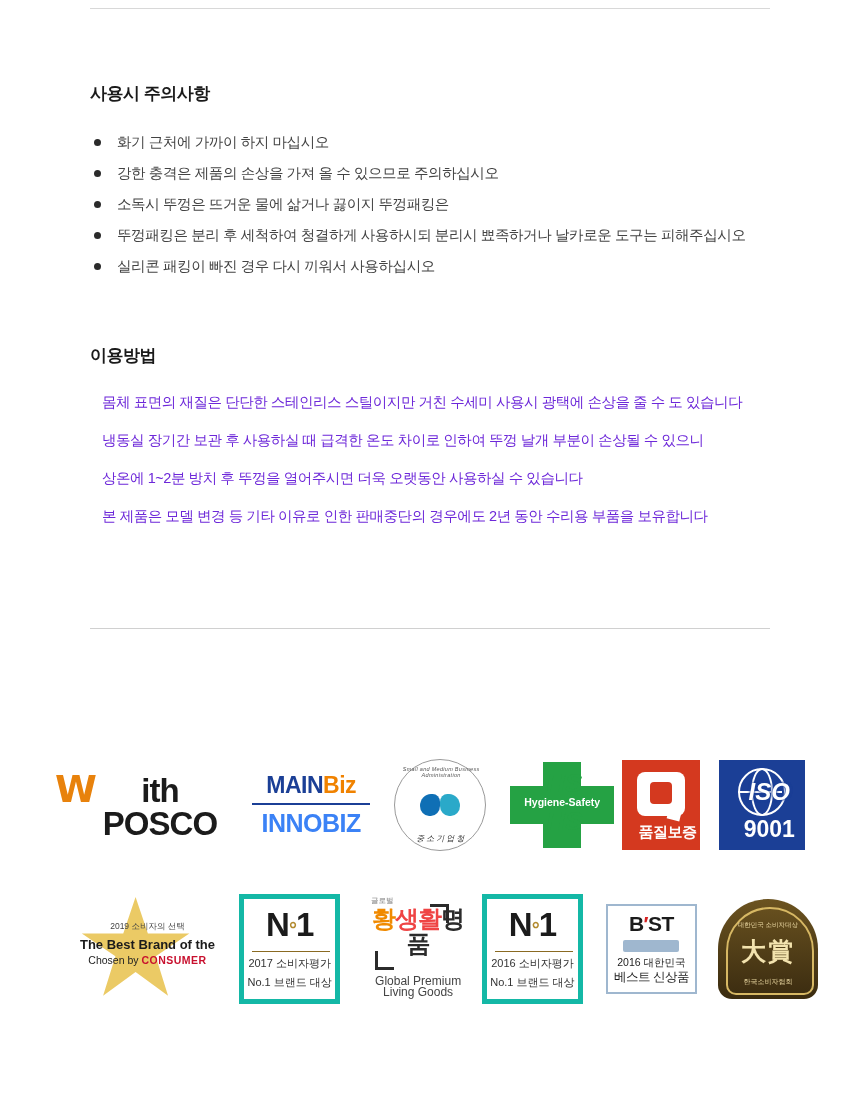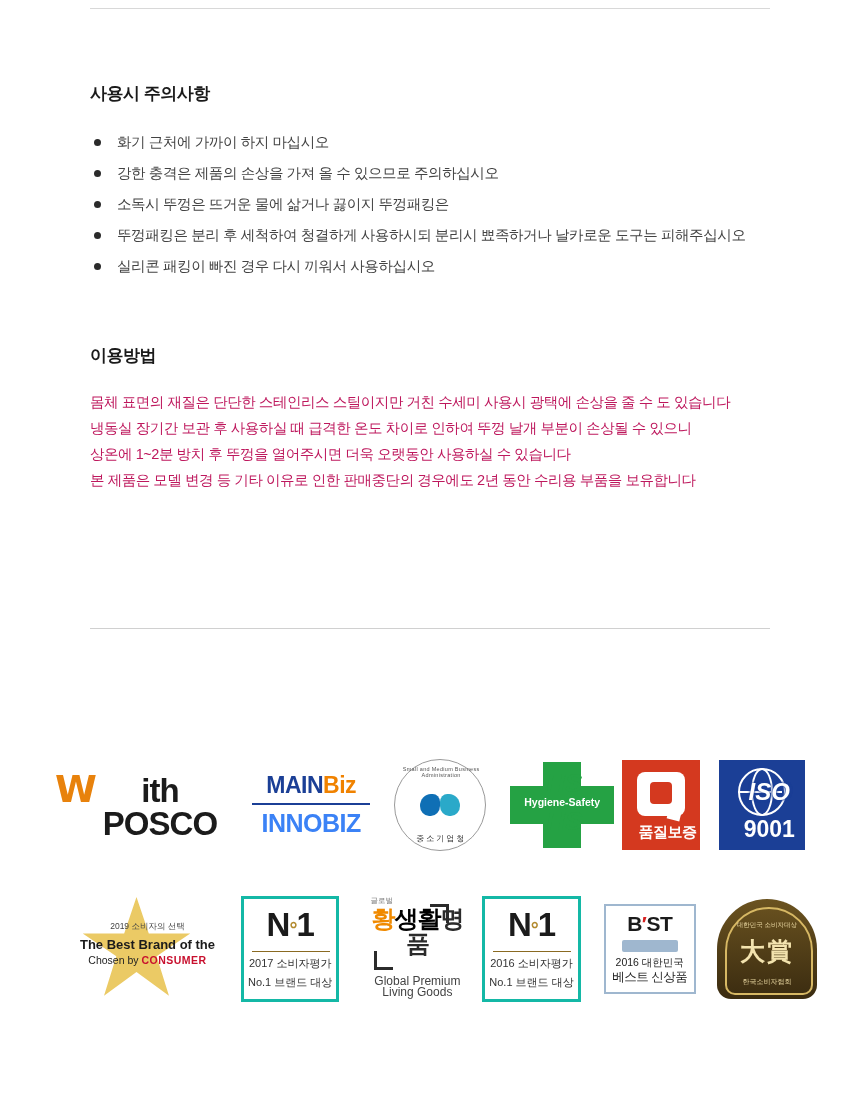--- a/index.html
+++ b/index.html
@@ -60,24 +60,24 @@
     top: 12px;
     width: 7px;
     height: 7px;
     border-radius: 50%;
     background: #2b2b2b;
   }
   .usage-block {
     margin-top: 62px;
   }
   .usage-lines p {
-    margin: 0;
+    margin: 12px;
     font-size: 14.5px;
     line-height: 26px;
-    color: #be185d;
+    color: #6d28d9;
     letter-spacing: -0.45px;
   }
   .rule-mid {
     position: absolute;
     left: 90px;
     top: 628px;
     width: 680px;
     height: 1px;
     background: #d0d0d0;
   }
@@ -112,21 +112,21 @@
   }
   .c-posco .row { display: flex; align-items: baseline; }
 
   .c-mainbiz { width: 128px; }
   .c-mainbiz .l1 { font-size: 23px; font-weight: bold; letter-spacing: -0.5px; line-height: 1.25; }
   .c-mainbiz .l1 .blue { color: #1b3f96; }
   .c-mainbiz .l1 .orange { color: #f08200; }
   .c-mainbiz .sep { width: 118px; height: 2px; background: #1b3f96; margin: 3px auto 4px; }
   .c-mainbiz .l2 { font-size: 25px; font-weight: bold; color: #3b82f6; letter-spacing: -0.5px; }
 
-  .c-sme { width: 100px; height: 95px; position: relative; }
+  .c-sme { width: 100px; height: 95px; position: relative; font-style: italic; }
   .c-sme .circ {
     width: 92px; height: 92px; border-radius: 50%;
     border: 1px solid #9a9a9a; position: relative; margin: 0 auto;
     box-sizing: border-box;
   }
   .c-sme .arc-text {
     position: absolute; top: 6px; left: 0; width: 92px;
     font-size: 5.5px; color: #555; letter-spacing: 0.3px;
   }
   .c-sme .mark {
@@ -208,38 +208,38 @@
     width: 112px; height: 104px;
     background: #e7c14a;
     clip-path: polygon(50% 0%, 61% 35%, 98% 35%, 68% 57%, 79% 95%, 50% 72%, 21% 95%, 32% 57%, 2% 35%, 39% 35%);
     opacity: .85;
   }
   .c-star .t1 { position: absolute; left: 0; top: 22px; width: 185px; font-size: 8.5px; color: #444; }
   .c-star .t2 { position: absolute; left: 0; top: 38px; width: 185px; font-size: 13px; font-weight: bold; color: #1b1b1b; }
   .c-star .t3 { position: absolute; left: 0; top: 55px; width: 185px; font-size: 10.5px; color: #222; }
   .c-star .t3 .red { color: #c8102e; font-weight: bold; letter-spacing: .5px; }
 
-  .c-no1 { width: 96px; height: 100px; border: 3px solid #14b8a6; background: #fff; position: relative; padding-left: 8px; }
+  .c-no1 { width: 96px; height: 100px; border: 5px solid #14b8a6; background: #fff; position: relative; padding-left: 8px; }
   .c-no1 .top {
     position: absolute; left: 0; top: 7px; width: 100%;
     font-size: 33px; font-weight: bold; color: #1b1b1b; letter-spacing: -1px;
   }
   .c-no1 .top .dot { color: #b28a2e; font-size: 20px; }
   .c-no1 .bar { position: absolute; left: 8px; top: 52px; width: 78px; height: 1px; background: #8a6a22; }
   .c-no1 .yr { position: absolute; left: 0; top: 57px; width: 100%; font-size: 11px; color: #333; }
   .c-no1 .cap { position: absolute; left: 0; bottom: 9px; width: 100%; font-size: 11px; color: #333; }
 
   .c-living { width: 110px; height: 110px; position: relative; }
   .c-living .gl { position: absolute; left: 8px; top: 2px; font-size: 7.5px; color: #777; }
   .c-living .ko {
     position: absolute; left: 0; top: 12px; width: 110px;
     font-size: 24px; font-weight: bold; letter-spacing: -1px; line-height: 25px;
   }
   .c-living .ko .o { color: #f08a00; }
-  .c-living .ko .r { color: #000000; }
+  .c-living .ko .r { color: #ef4444; }
   .c-living .ko .b { color: #2b2b2b; }
   .c-living .en { position: absolute; left: 0; bottom: 6px; width: 110px; font-size: 12px; color: #444; line-height: 11px; }
   .c-living .bracket-tr {
     position: absolute; right: 10px; top: 10px; width: 16px; height: 16px;
     border-top: 3px solid #2b2b2b; border-right: 3px solid #2b2b2b;
   }
   .c-living .bracket-bl {
     position: absolute; left: 12px; bottom: 34px; width: 16px; height: 16px;
     border-bottom: 3px solid #2b2b2b; border-left: 3px solid #2b2b2b;
   }

